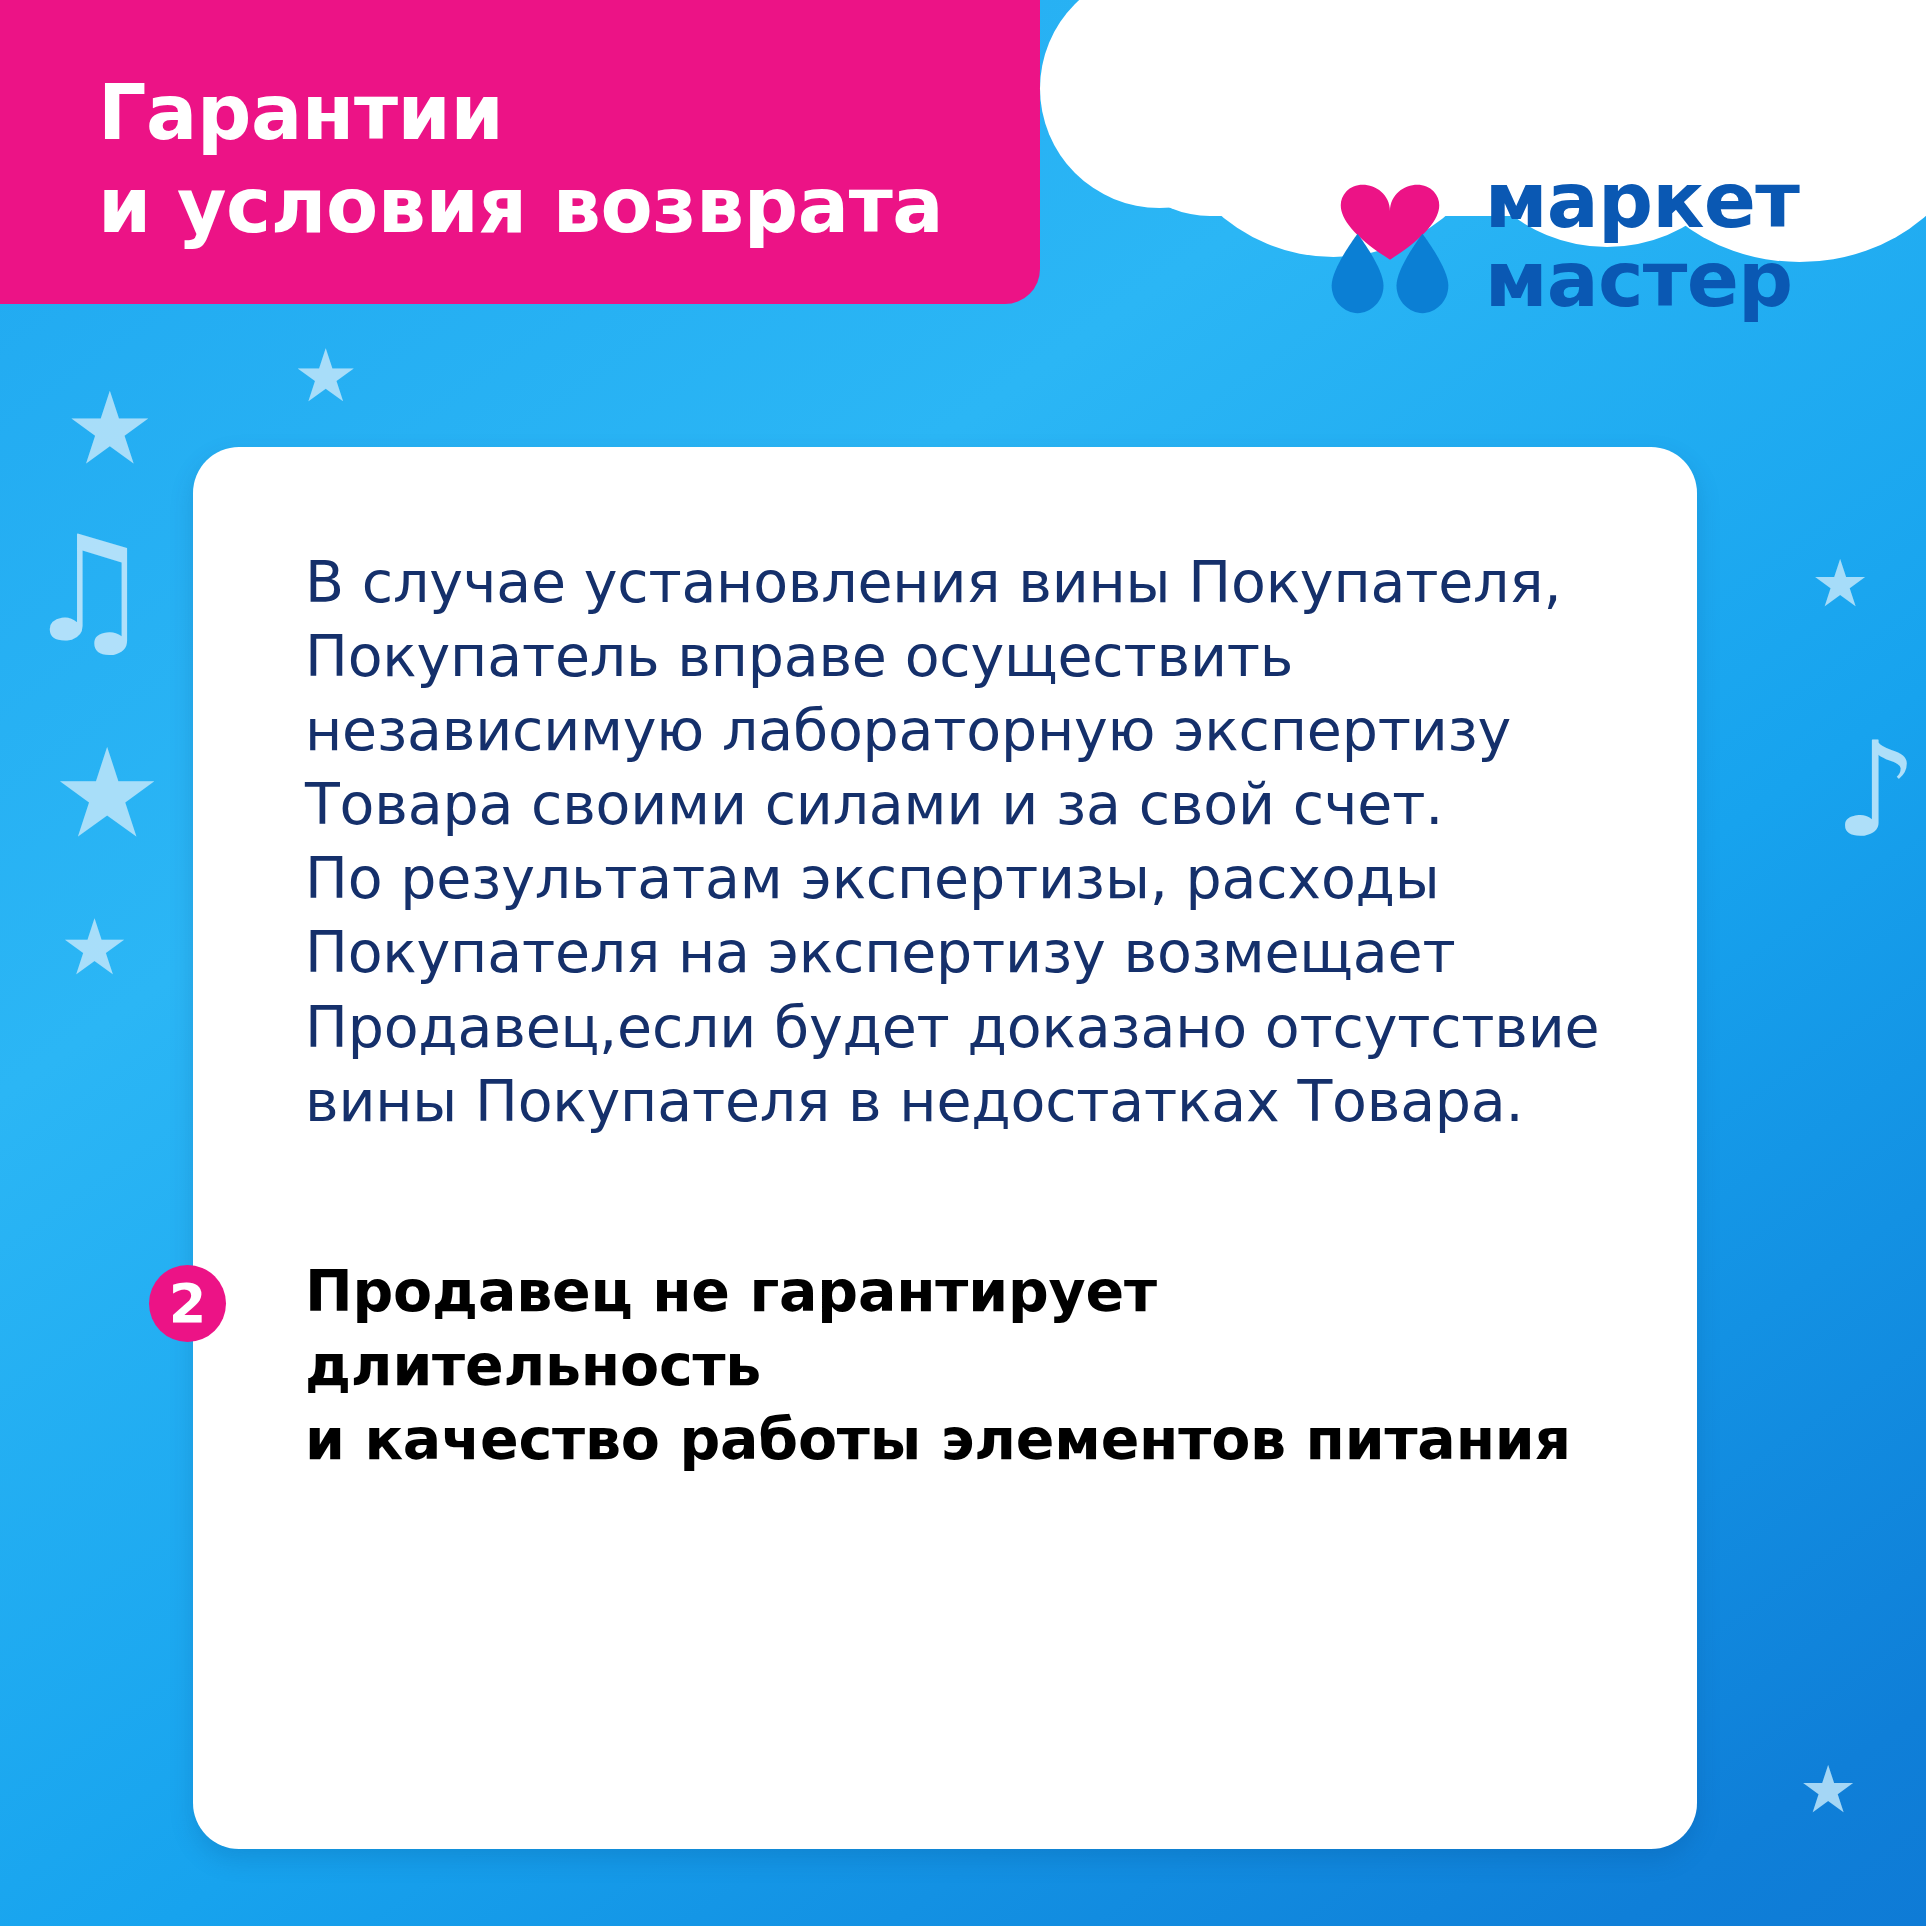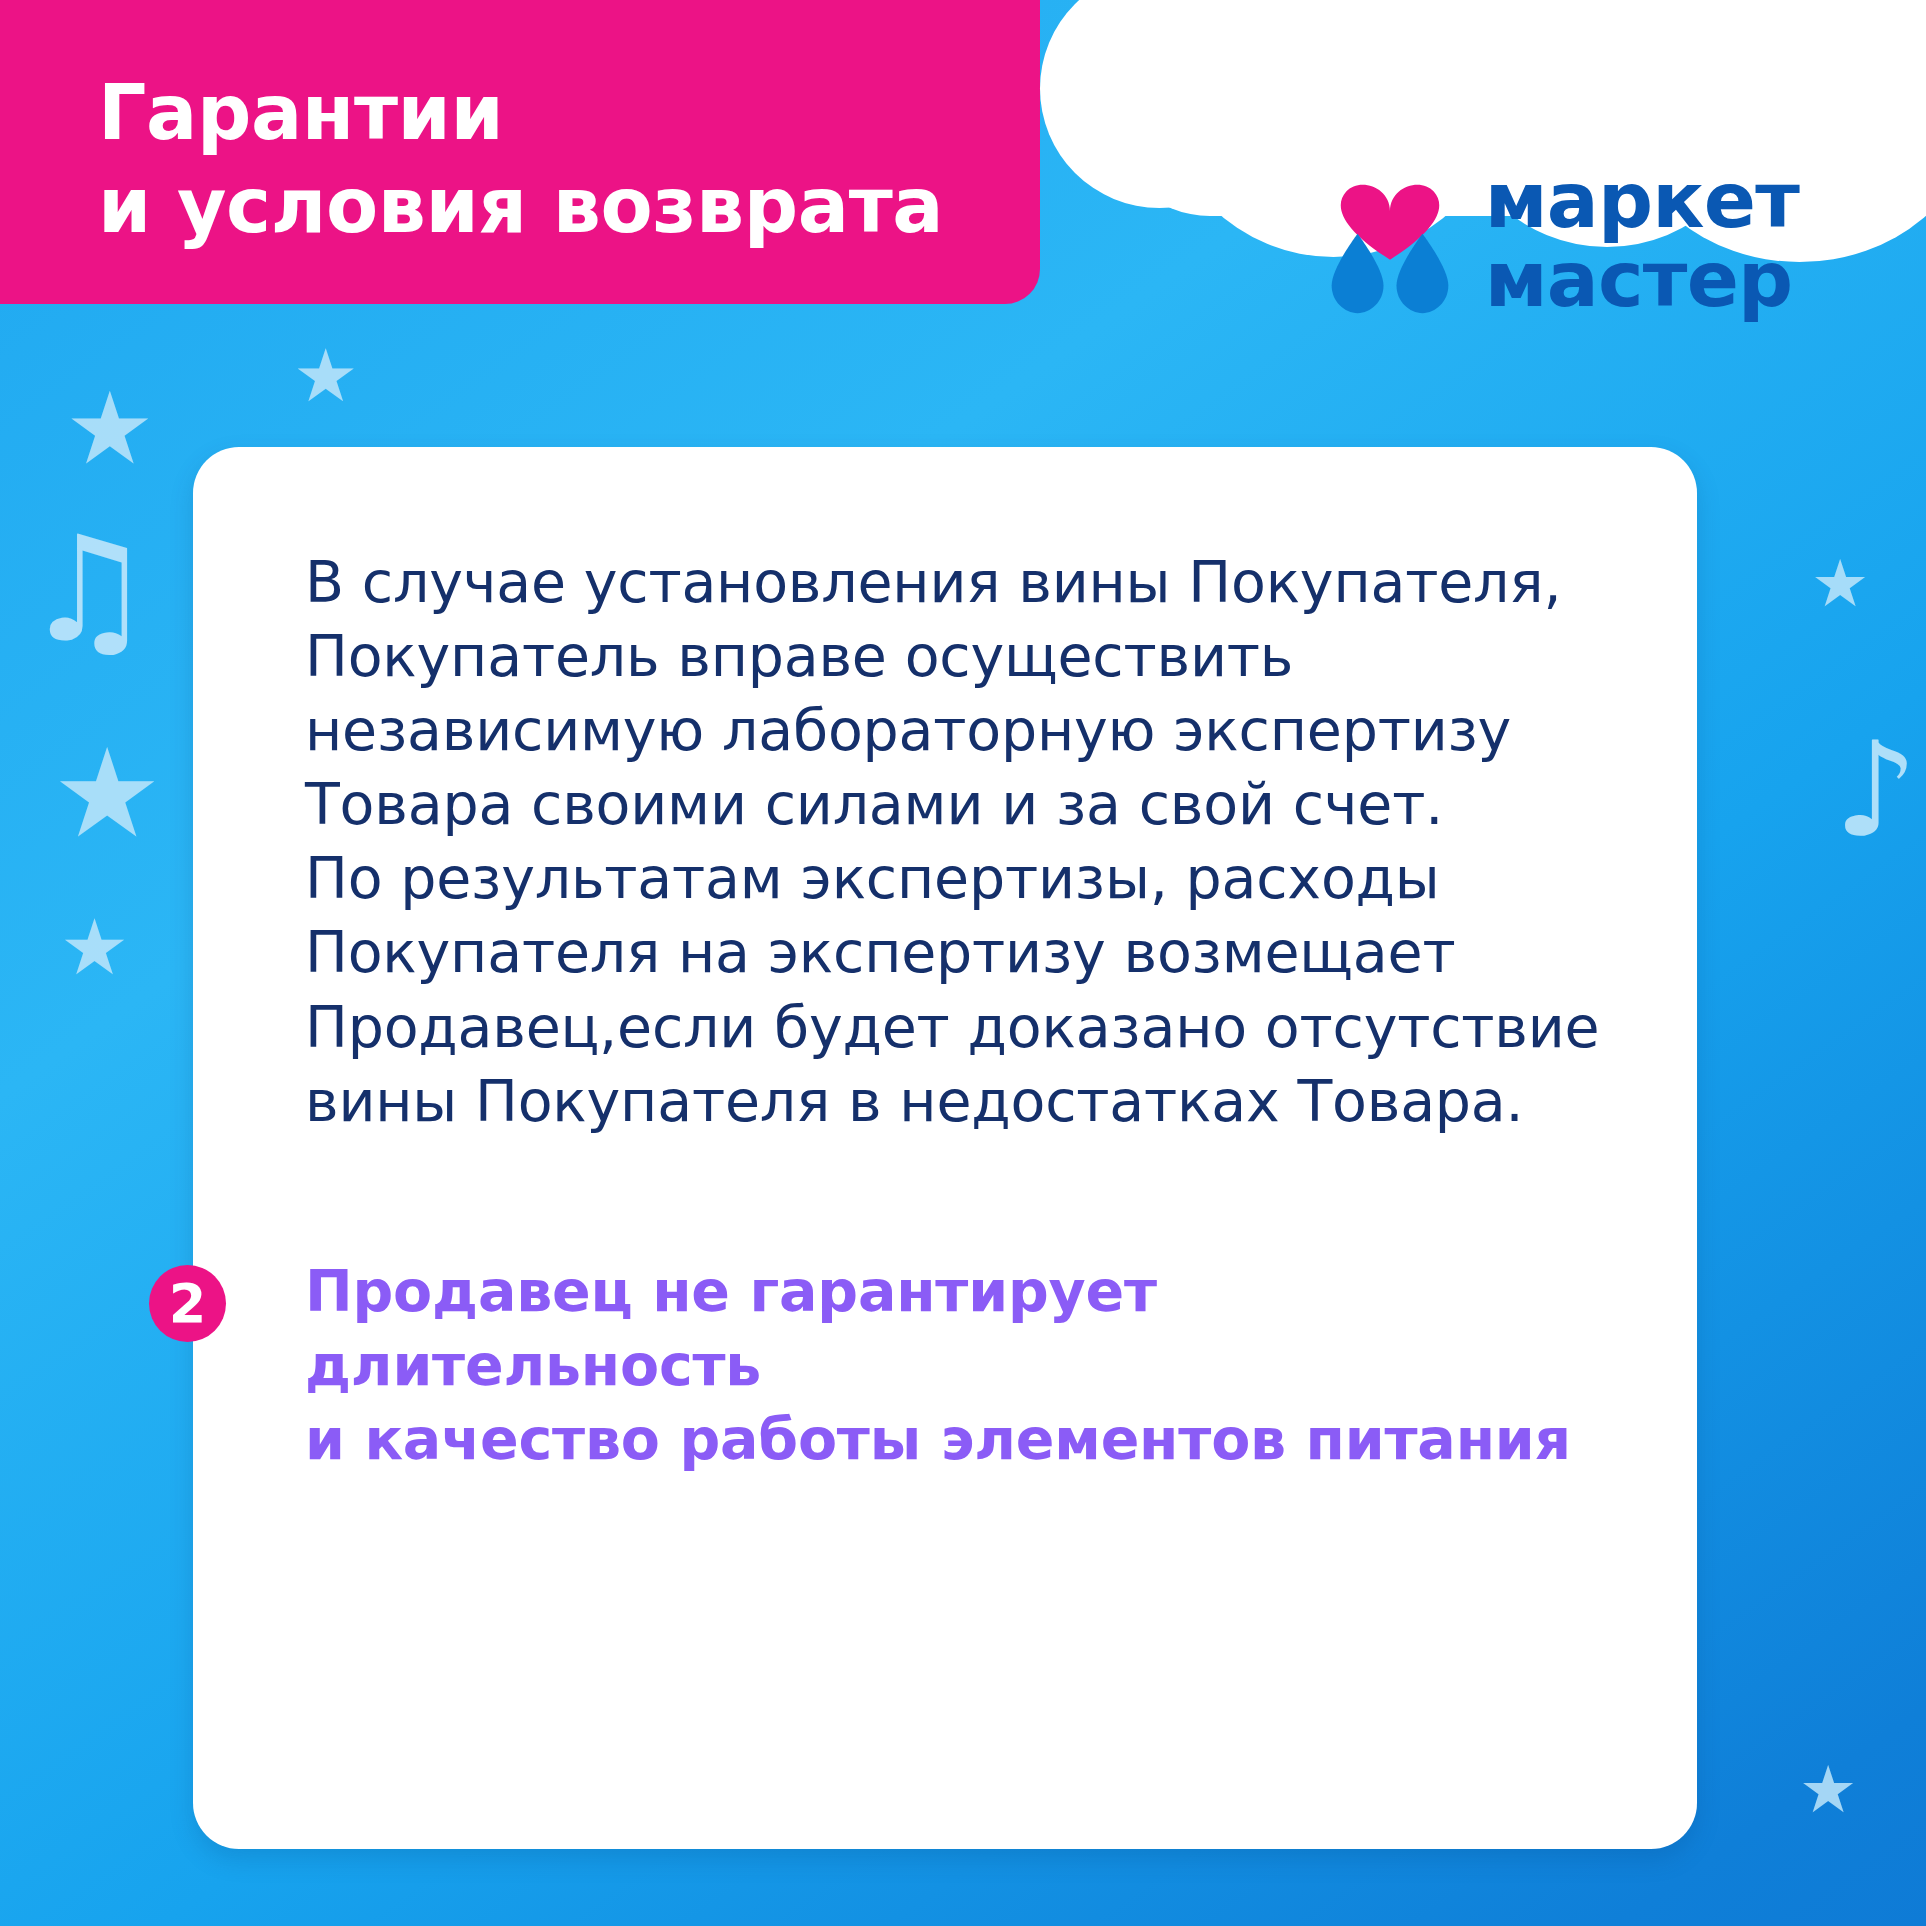--- a/index.html
+++ b/index.html
@@ -152,21 +152,21 @@
     border-radius: 50%;
     background: #ec1386;
     color: #ffffff;
     font-size: 54px;
     font-weight: bold;
     display: flex;
     align-items: center;
     justify-content: center;
   }
   .para-strong {
-    color: #8b5cf6;
+    color: #000000;
     font-weight: bold;
     font-size: 57px;
     line-height: 1.30;
     white-space: pre-line;
     letter-spacing: -0.2px;
   }
 </style>
 </head>
 <body>
 

